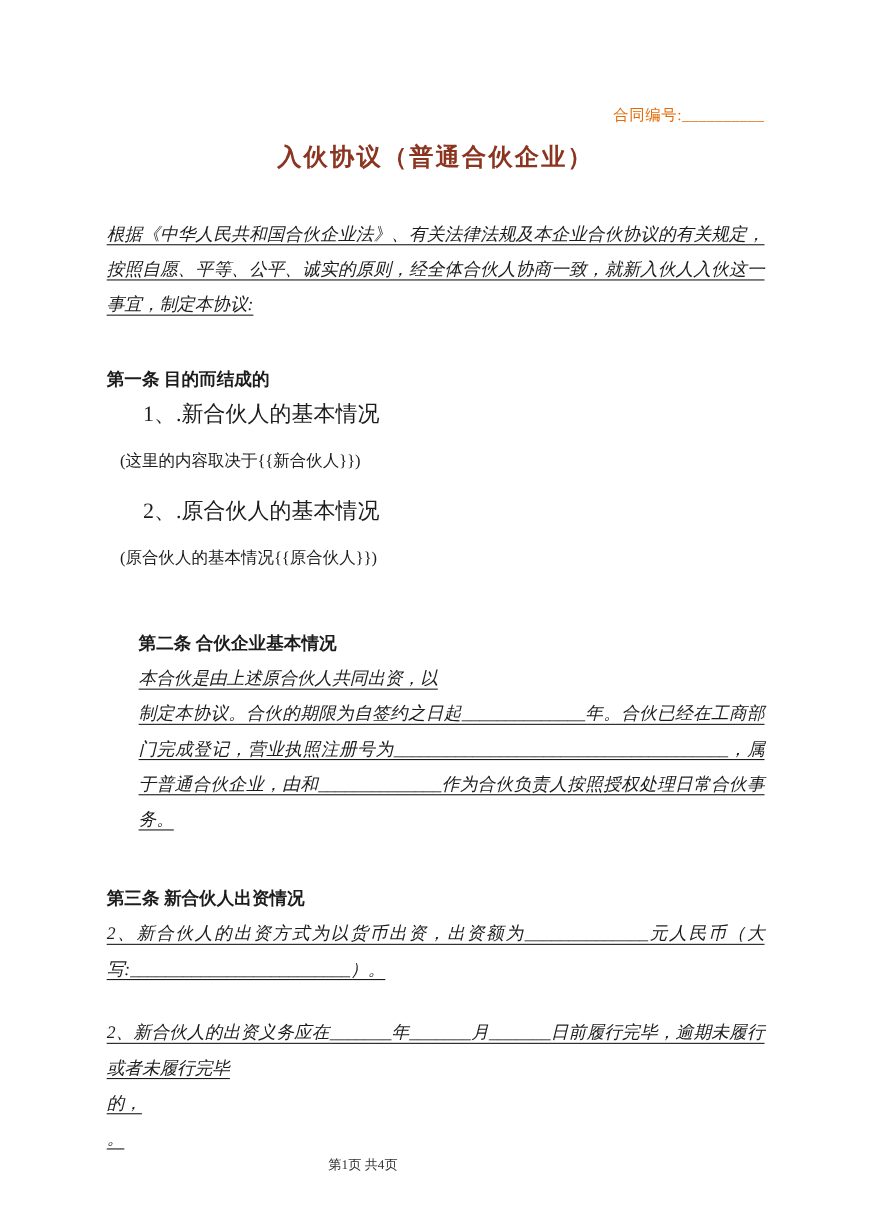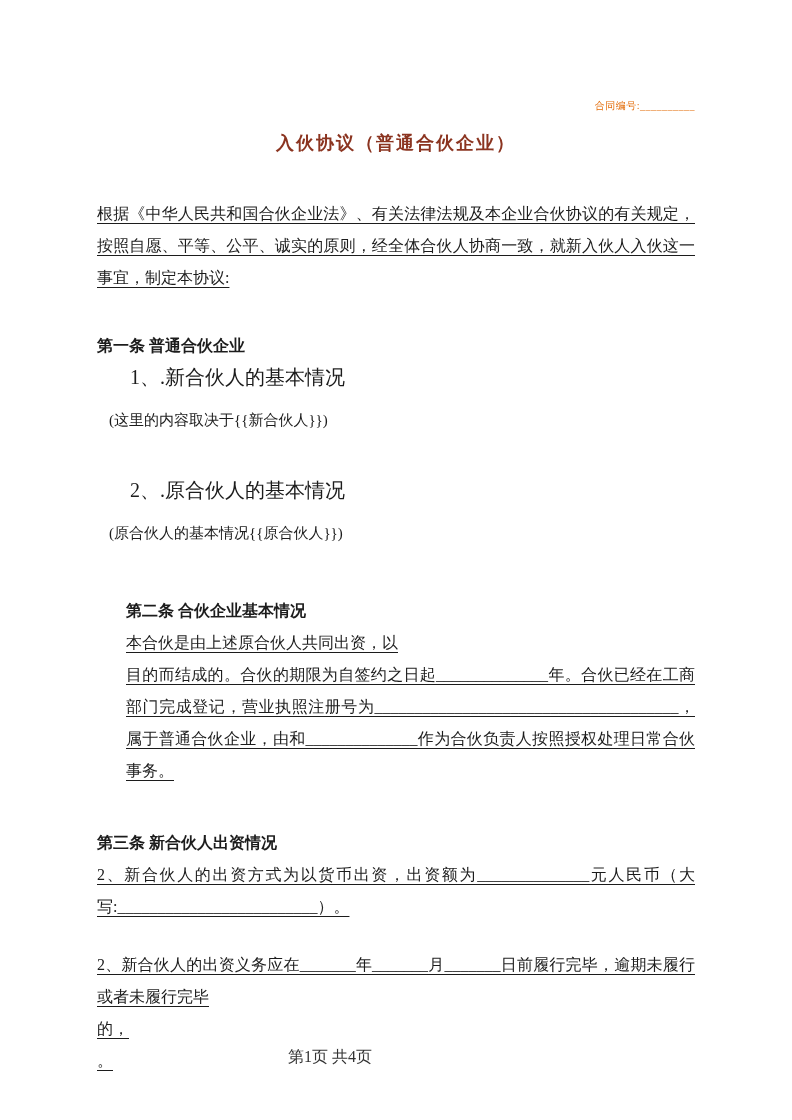--- a/index.html
+++ b/index.html
@@ -18,42 +18,43 @@
     overflow: hidden;
   }
   .content {
     position: absolute;
     left: 97px;
     top: 96px;
     width: 598px;
   }
   .contract-no {
     text-align: right;
-    font-size: 10px;
+    font-size: 14px;
     line-height: 20px;
     letter-spacing: 0.5px;
   }
   .doc-title {
     margin-top: 12px;
     text-align: center;
-    font-size: 18px;
+    font-size: 22px;
     font-weight: bold;
     letter-spacing: 2px;
     line-height: 30px;
   }
   .para {
     margin: 0;
     font-size: 16px;
     line-height: 32px;
     text-align: justify;
     white-space: pre-wrap;
   }
   .u {
     text-decoration: underline;
     text-underline-offset: 4px;
+    font-style: italic;
   }
   .intro { margin-top: 40px; }
   .sec-heading {
     margin: 0;
     font-size: 16px;
     font-weight: bold;
     line-height: 32px;
     white-space: pre-wrap;
   }
   .sec1 { margin-top: 36px; }
@@ -63,58 +64,58 @@
     font-size: 20px;
     line-height: 31px;
     white-space: pre-wrap;
   }
   .sec1-note {
     margin: 12px;
     font-size: 15px;
     line-height: 31px;
     white-space: pre-wrap;
   }
-  .gap-item { margin-top: 39px; }
+  .gap-item { margin-top: 14px; }
   .sec2 { margin-top: 46px; margin-left: 29px; }
   .sec3 { margin-top: 40px; }
   .item-gap { margin-top: 26px; }
   .footer {
     position: absolute;
     left: 0;
     bottom: 52px;
     width: 660px;
     text-align: center;
-    font-size: 16px;
+    font-size: 12px;
     color: #333333;
   }
 </style>
 </head>
 <body>
 
 <div class="page">
   <div class="content">
 
     <div class="contract-no" style="color: rgb(227, 108, 9);">合同编号:__________</div>
 
     <div class="doc-title" style="color: rgb(139, 52, 32);">入伙协议（普通合伙企业）</div>
 
     <p class="para u intro">根据《中华人民共和国合伙企业法》、有关法律法规及本企业合伙协议的有关规定，按照自愿、平等、公平、诚实的原则，经全体合伙人协商一致，就新入伙人入伙这一事宜，制定本协议:</p>
 
     <div class="sec1">
-      <h3 class="sec-heading">第一条 普通合伙企业</h3>
+      <h3 class="sec-heading">第一条 目的而结成的</h3>
       <p class="sec1-item">1、.新合伙人的基本情况</p>
       <p class="sec1-note">(这里的内容取决于{{新合伙人}})</p>
       <p class="sec1-item gap-item">2、.原合伙人的基本情况</p>
       <p class="sec1-note">(原合伙人的基本情况{{原合伙人}})</p>
     </div>
 
     <div class="sec2">
       <h3 class="sec-heading">第二条 合伙企业基本情况</h3>
       <p class="para u">本合伙是由上述原合伙人共同出资，以
-目的而结成的。合伙的期限为自签约之日起______________年。合伙已经在工商部门完成登记，营业执照注册号为______________________________________，属于普通合伙企业，由和______________作为合伙负责人按照授权处理日常合伙事务。</p>
+制定本协议。合伙的期限为自签约之日起______________年。合伙已经在工商部门完成登记，营业执照注册号为______________________________________，属于普通合伙企业，由和______________作为合伙负责人按照授权处理日常合伙事务。</p>
     </div>
 
     <div class="sec3">
       <h3 class="sec-heading">第三条 新合伙人出资情况</h3>
       <p class="para u">2、新合伙人的出资方式为以货币出资，出资额为______________元人民币（大写:_________________________）。</p>
       <p class="para u item-gap">2、新合伙人的出资义务应在_______年_______月_______日前履行完毕，逾期未履行或者未履行完毕
 的，
 。</p>
     </div>
 

